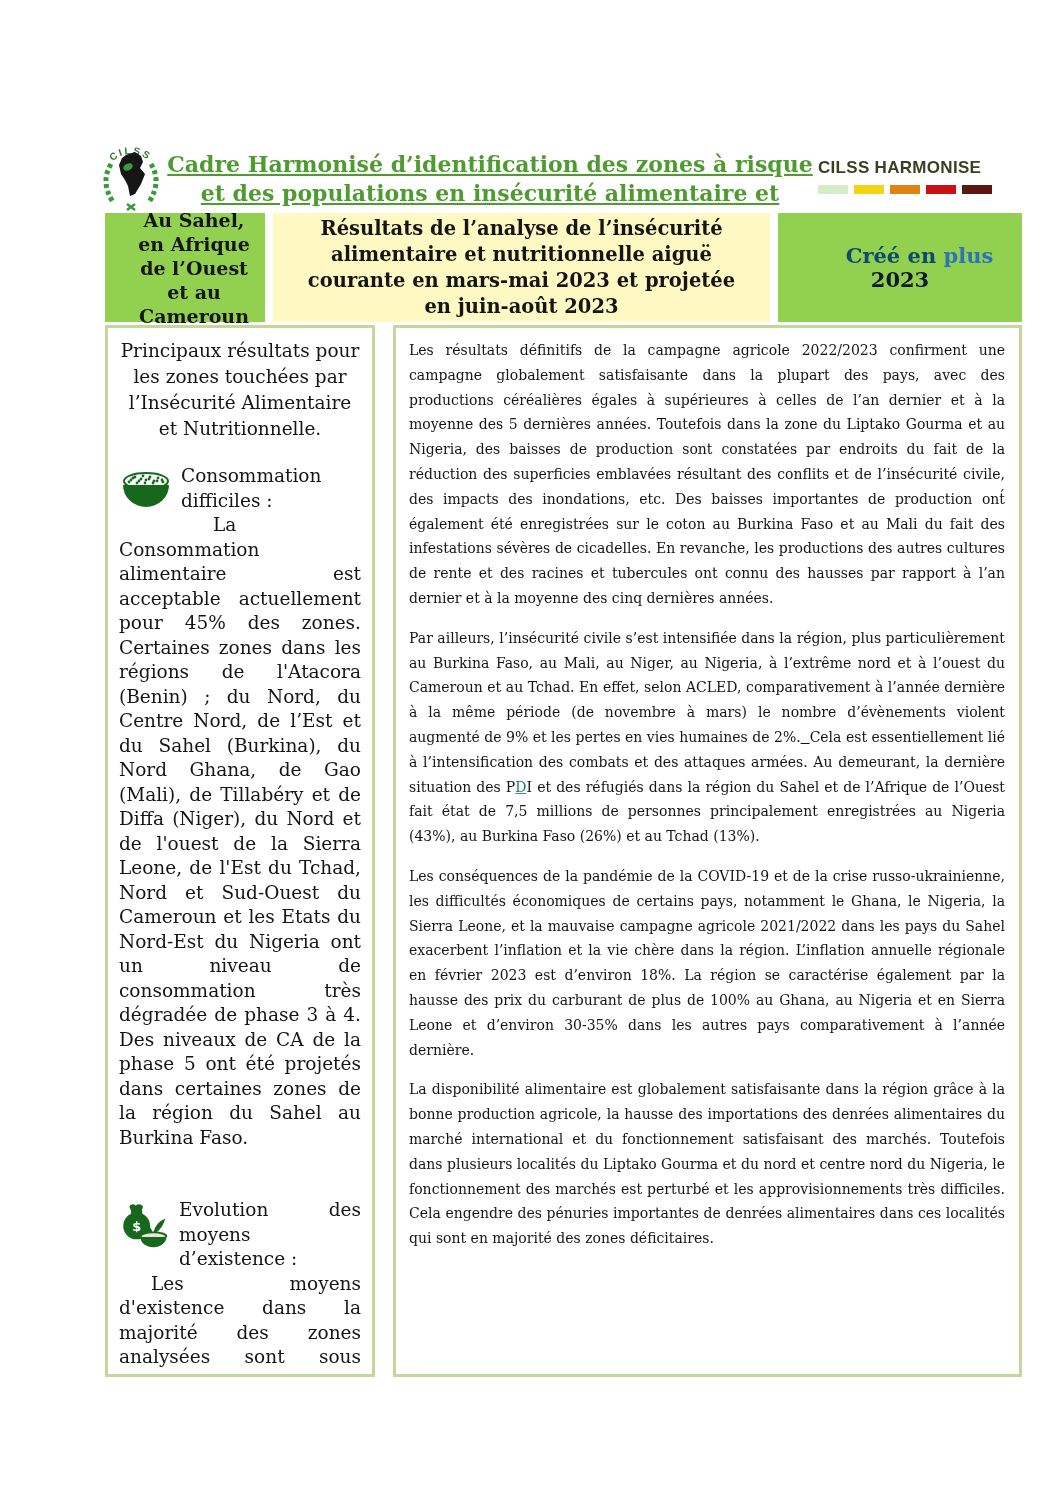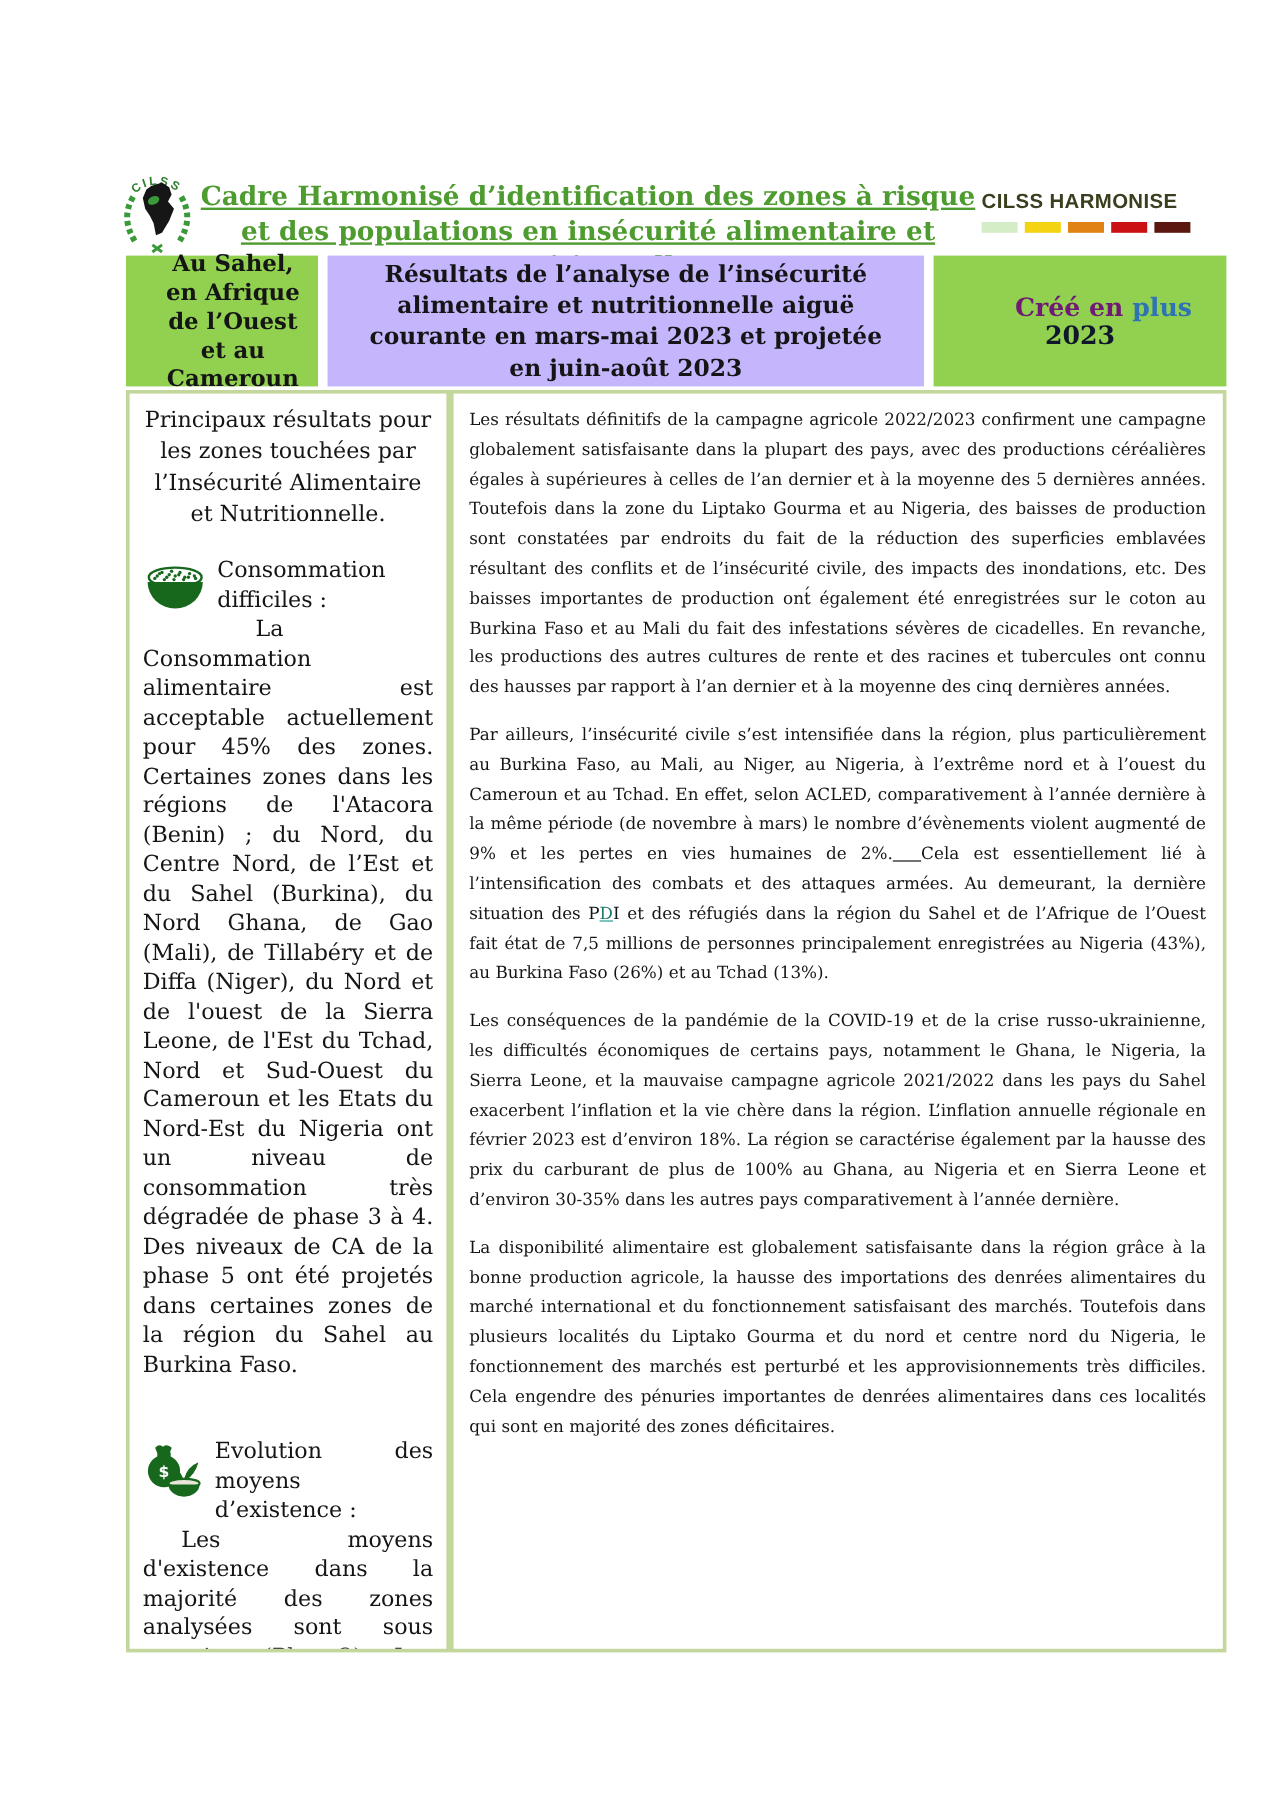--- a/index.html
+++ b/index.html
@@ -21,27 +21,27 @@
 
   
   .band { position:absolute; left:105px; top:213px; width:917px; height:109px;
           display:flex; gap:8px; }
   .band-cell { background:#92d050; display:flex; align-items:center;
                justify-content:center; text-align:center; font-weight:bold;
                font-size:19px; line-height:24px; padding:4px 10px; box-sizing:border-box; }
   .band-region  { width:160px;padding-left:28px; }
   .band-subject { flex:1; font-size:19.5px; line-height:26px; padding:4px 26px; }
   .band-created { width:244px; font-size:21px; }
-  .created-prefix { color:#701a75;margin-left:39px; }
+  .created-prefix { color:#0c4a6e;margin-left:39px; }
   .created-month  { color:#2e74b5; }
   .created-year   { color:#0f172a; }
 
   
   .columns { position:absolute; left:105px; top:325px; width:917px; height:1052px;
-             display:flex; gap:0; }
+             display:flex; gap:18px; }
   .col-box { border:3px solid #c3d69b; box-sizing:border-box; overflow:hidden;
              background:#fff; }
   .col-left  { width:270px; padding:8px 11px 6px 11px; font-size:18.5px;
                line-height:24.5px; }
   .col-right { flex:1; padding:10px 14px 6px 13px; font-size:14px;
                line-height:24.8px; }
 
   .intro { text-align:center; margin:2px 0 0 0; line-height:26px; }
 
   .media-block { margin-top:22px; }
@@ -88,21 +88,21 @@
       <span class="dash" style="background-color: rgb(224, 130, 20);"></span>
       <span class="dash" style="background-color: rgb(203, 17, 19);"></span>
       <span class="dash" style="background-color: rgb(92, 23, 16);"></span>
     </div>
   </div>
 
   <div class="band">
     <div class="band-cell band-region" style="background-color: rgb(146, 208, 80);">
       <span>Au Sahel, en Afrique de l’Ouest et au Cameroun</span>
     </div>
-    <div class="band-cell band-subject" style="background-color: #c4b5fd;">
+    <div class="band-cell band-subject" style="background-color: #fef9c3;">
       <span>Résultats de l’analyse de l’insécurité alimentaire et nutritionnelle aiguë courante en mars-mai 2023 et projetée en juin-août 2023</span>
     </div>
     <div class="band-cell band-created" style="background-color: rgb(146, 208, 80);">
       <span>
         <span class="created-prefix">Créé en </span><span class="created-month">plus</span><span class="created-year"> 2023</span>
       </span>
     </div>
   </div>
 
   <div class="columns">

